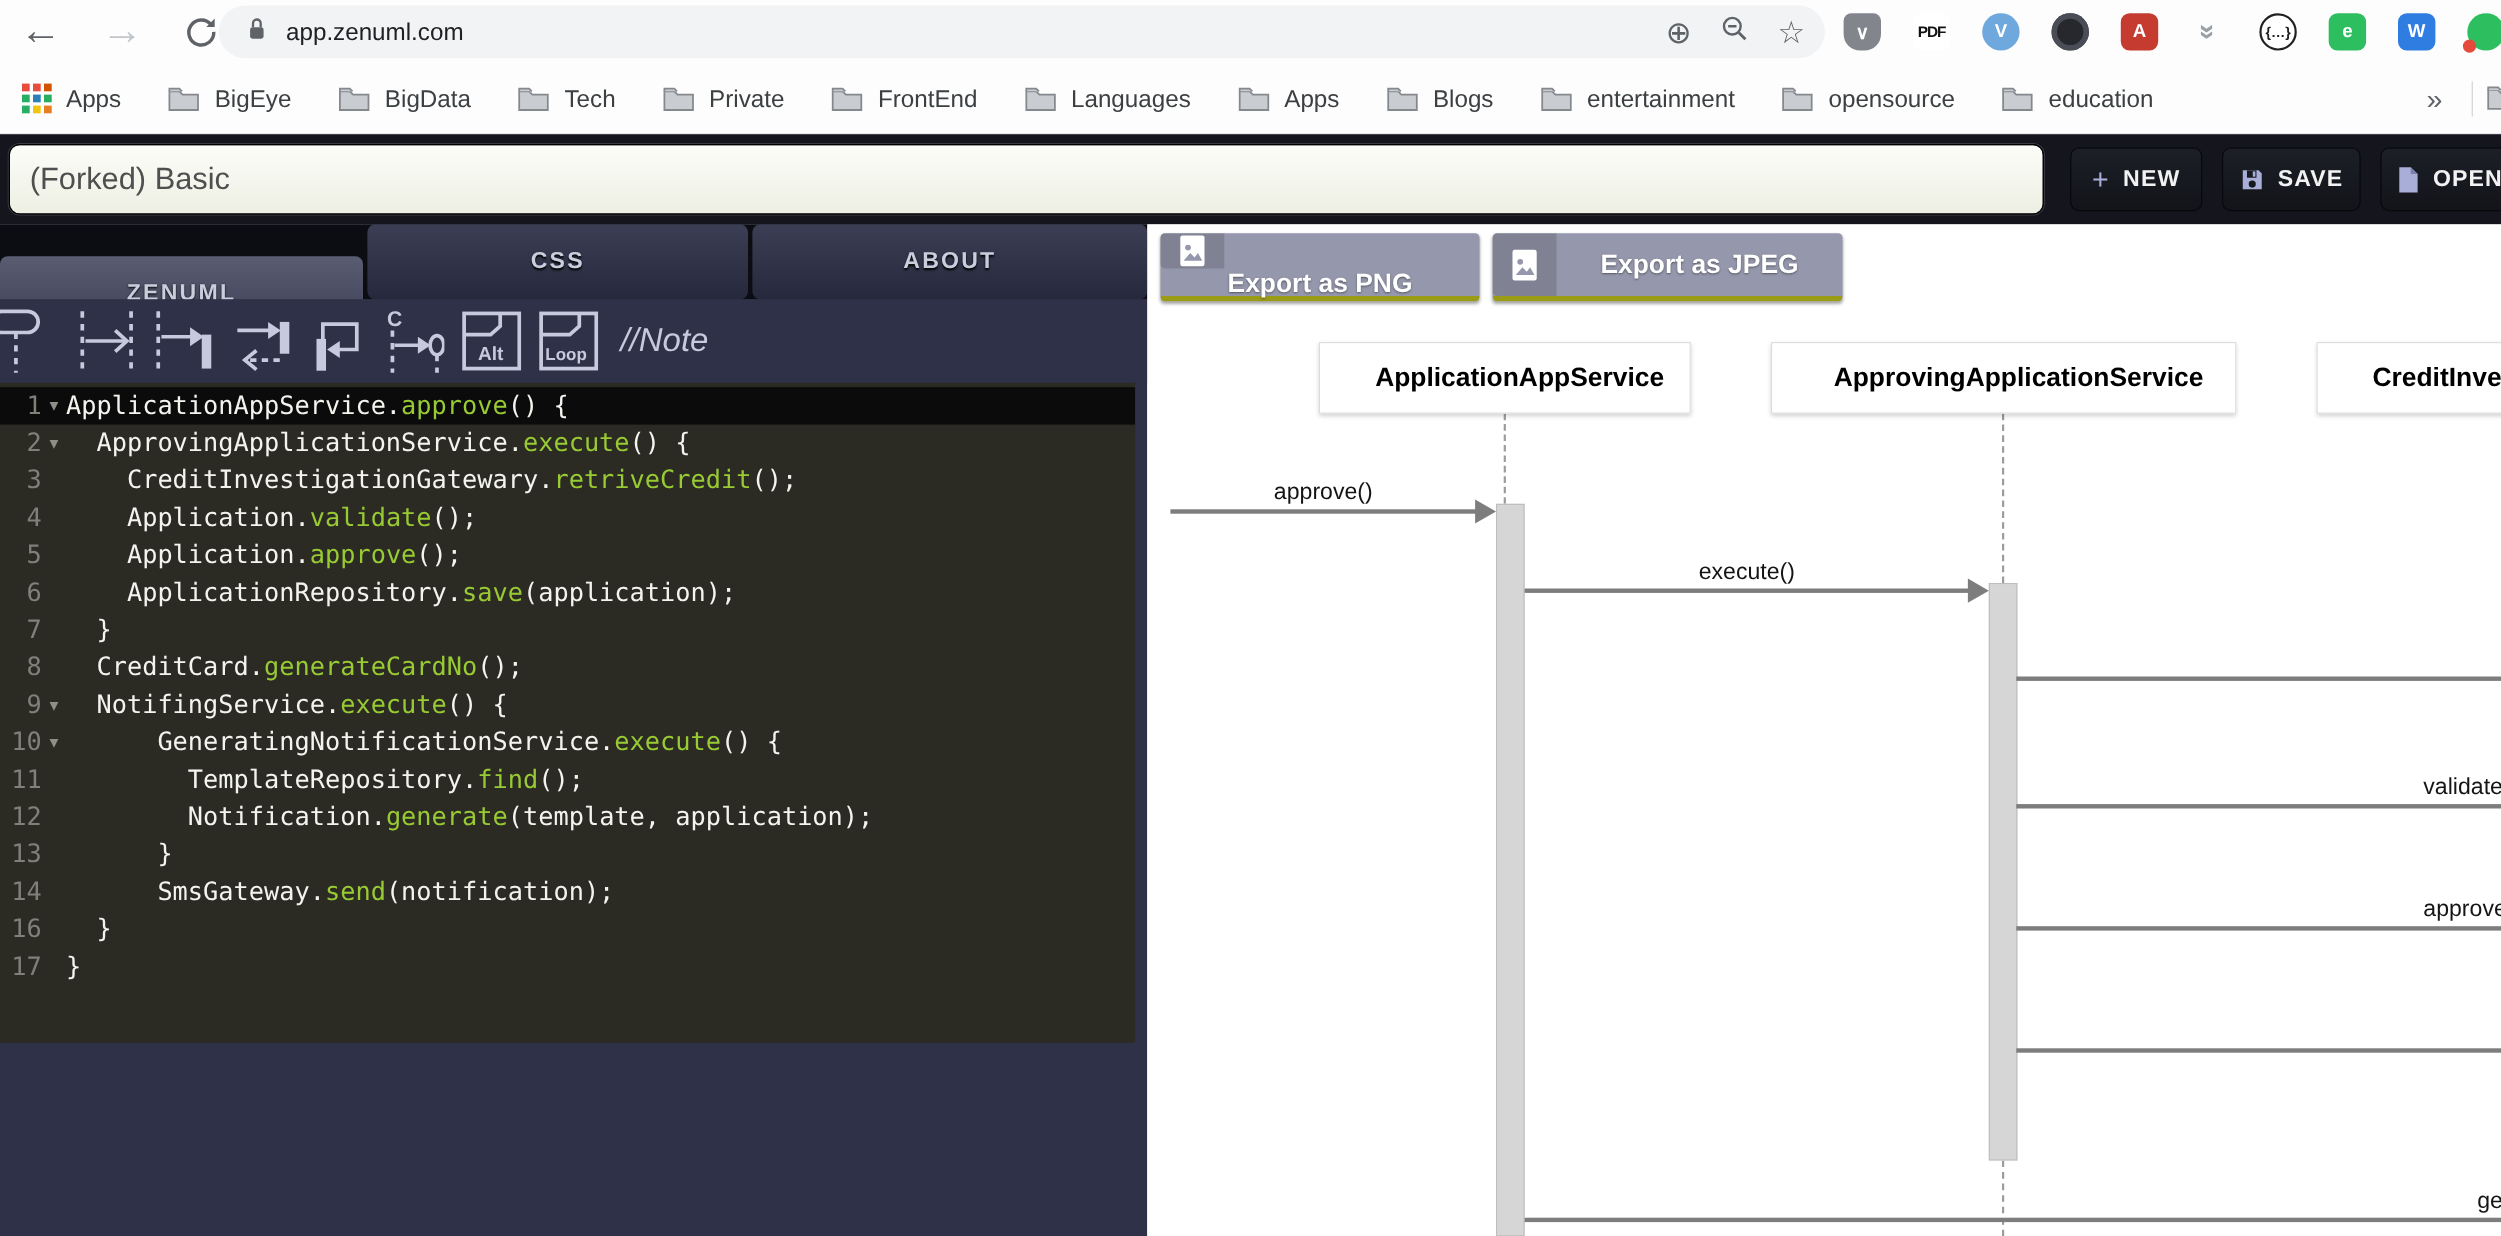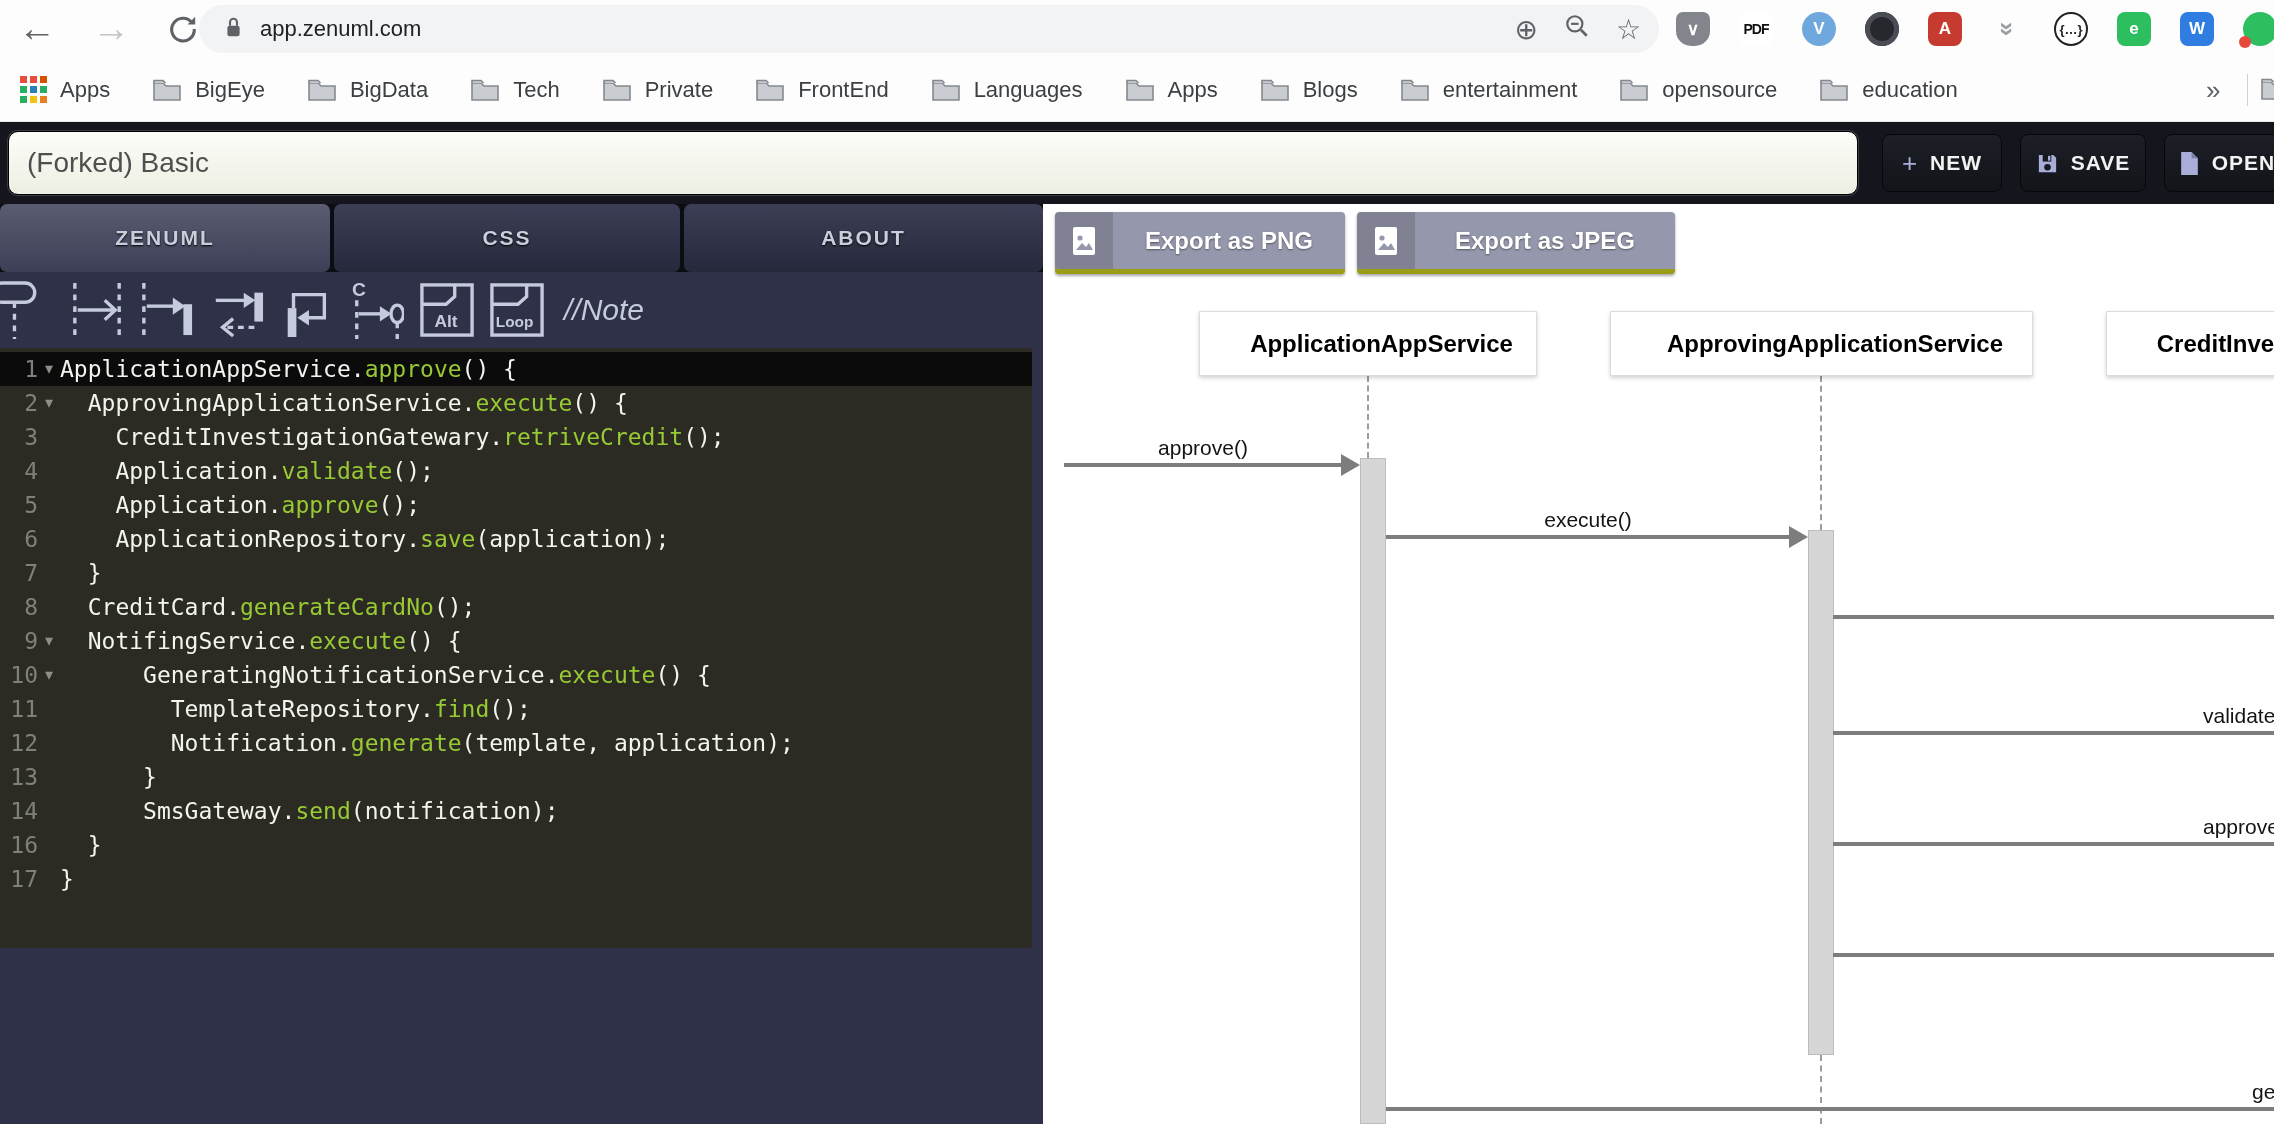--- a/index.html
+++ b/index.html
@@ -55,21 +55,21 @@
   #btn-new{left:1882px;width:120px;}
   #btn-save{left:2020px;width:126px;}
   #btn-open{left:2164px;width:126px;}
 
   
   #left-panel{position:absolute;left:0;top:204px;width:1043px;height:920px;background:#2e3147;}
   #tabs-row{position:absolute;left:0;top:0;width:1043px;height:68px;background:#0c0d12;display:flex;gap:4px;}
   .tab{height:68px;border-radius:7px;display:flex;align-items:center;justify-content:center;
     font-weight:bold;font-size:21px;letter-spacing:2px;color:#c9cedd;cursor:pointer;
     background:linear-gradient(#3c3e55,#26283c);text-shadow:0 1px 2px #000;}
-  .tab.active{background:linear-gradient(#5a5d72,#3c3f55);}
+  .tab.active{background:linear-gradient(#5a5d72,#3c3f55);margin-top:29px;}
   #tab-zenuml{width:330px;}#tab-css{width:346px;}#tab-about{width:359px;}
   #toolbar{position:absolute;left:0;top:68px;width:1043px;height:76px;background:#2e3147;
     display:flex;align-items:center;gap:16px;}
   .tb-ic{width:54px;height:64px;cursor:pointer;flex:0 0 auto;}
   .tb-ic svg{width:54px;height:64px;}
   #note-btn{font-size:30px;font-style:italic;color:#c5cade;cursor:pointer;margin-left:4px;}
 
   #editor{position:absolute;left:0;top:144px;width:1032px;height:600px;background:#2b2b24;
     font-family:"DejaVu Sans Mono",monospace;font-size:23px;line-height:34px;padding-top:4px;overflow:hidden;}
   .code-row{display:flex;height:34px;white-space:pre;}
@@ -81,21 +81,21 @@
   .tok-m{color:#98ca33;}
 
   
   #right-panel{position:absolute;left:1043px;top:204px;width:1231px;height:920px;background:#fff;overflow:hidden;}
   .export-btn{position:absolute;top:8px;height:62px;background:#9598ac;border-bottom:5px solid #9b9c15;
     border-radius:4px;box-shadow:0 2px 3px rgba(0,0,0,.35);display:flex;align-items:stretch;cursor:pointer;}
   .export-icn{width:58px;background:rgba(0,0,0,.14);display:flex;align-items:center;justify-content:center;
     border-radius:4px 0 0 4px;}
   .export-lbl{flex:1;display:flex;align-items:center;justify-content:center;color:#fff;font-weight:bold;
     font-size:24px;padding:0 26px;text-shadow:0 1px 2px rgba(0,0,0,.45);}
-  #export-png{left:12px;width:290px;}
+  #export-png{left:12px;width:290px;flex-direction:column;}
   #export-jpeg{left:314px;width:318px;}
 
   .participant{position:absolute;top:107px;height:65px;background:#fff;border:1px solid #dcdcdc;
     box-shadow:0 2px 4px rgba(0,0,0,.18);display:flex;align-items:center;justify-content:center;
     font-weight:bold;font-size:24px;color:#000;padding-left:27px;}
   #p1{left:156px;width:338px;}
   #p2{left:567px;width:423px;}
   #p3{left:1063px;width:400px;}
   .lifeline{position:absolute;width:0;border-left:2px dashed #9c9c9c;}
   #ll1{left:324px;top:172px;height:82px;}

